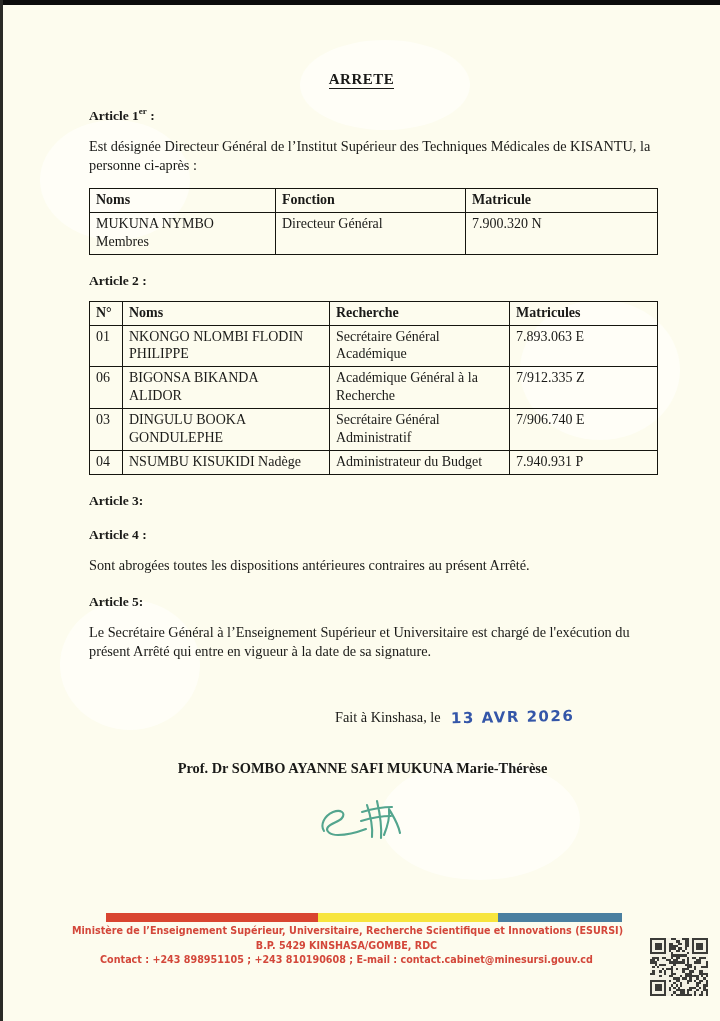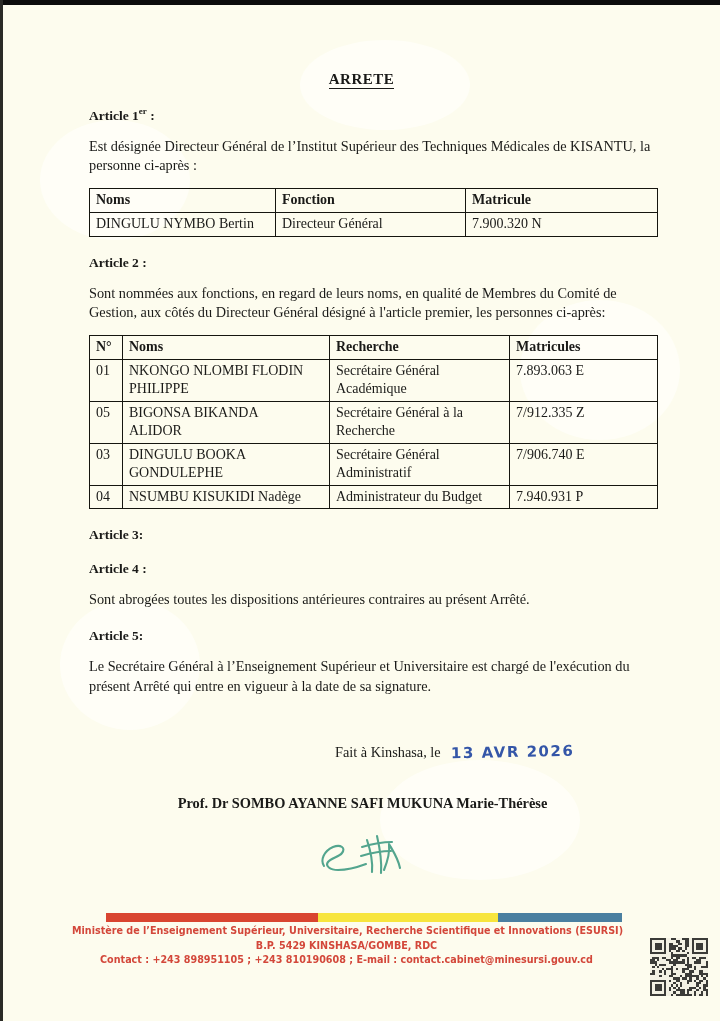--- a/index.html
+++ b/index.html
@@ -209,29 +209,28 @@
           </colgroup>
         <thead>
           <tr>
             <th>Noms</th>
             <th>Fonction</th>
             <th>Matricule</th>
           </tr>
         </thead>
         <tbody>
           <tr>
-            <td>DINGULU NYMBO Bertin</td>
+            <td>MUKUNA NYMBO Membres</td>
             <td>Directeur Général</td>
             <td>7.900.320 N</td>
           </tr>
         </tbody>
       </table>
 
       <p class="art-head">Article 2 :</p>
-      <p class="para">Sont nommées aux fonctions, en regard de leurs noms, en qualité de Membres du Comité de Gestion, aux côtés du Directeur Général désigné à l'article premier, les personnes ci-après:</p>
 
       <table class="doc-table t2">
         <colgroup>
             <col class="c0">
             <col class="c1">
             <col class="c2">
             <col class="c3">
           </colgroup>
         <thead>
           <tr>
@@ -248,27 +247,27 @@
               <span>NKONGO NLOMBI FLODIN</span>
               <span>PHILIPPE</span>
             </td>
             <td class="cell-lines">
               <span>Secrétaire Général</span>
               <span>Académique</span>
             </td>
             <td>7.893.063 E</td>
           </tr>
           <tr>
-            <td>05</td>
+            <td>06</td>
             <td class="cell-lines">
               <span>BIGONSA BIKANDA</span>
               <span>ALIDOR</span>
             </td>
             <td class="cell-lines">
-              <span>Secrétaire Général à la</span>
+              <span>Académique Général à la</span>
               <span>Recherche</span>
             </td>
             <td>7/912.335 Z</td>
           </tr>
           <tr>
             <td>03</td>
             <td class="cell-lines">
               <span>DINGULU BOOKA</span>
               <span>GONDULEPHE</span>
             </td>

